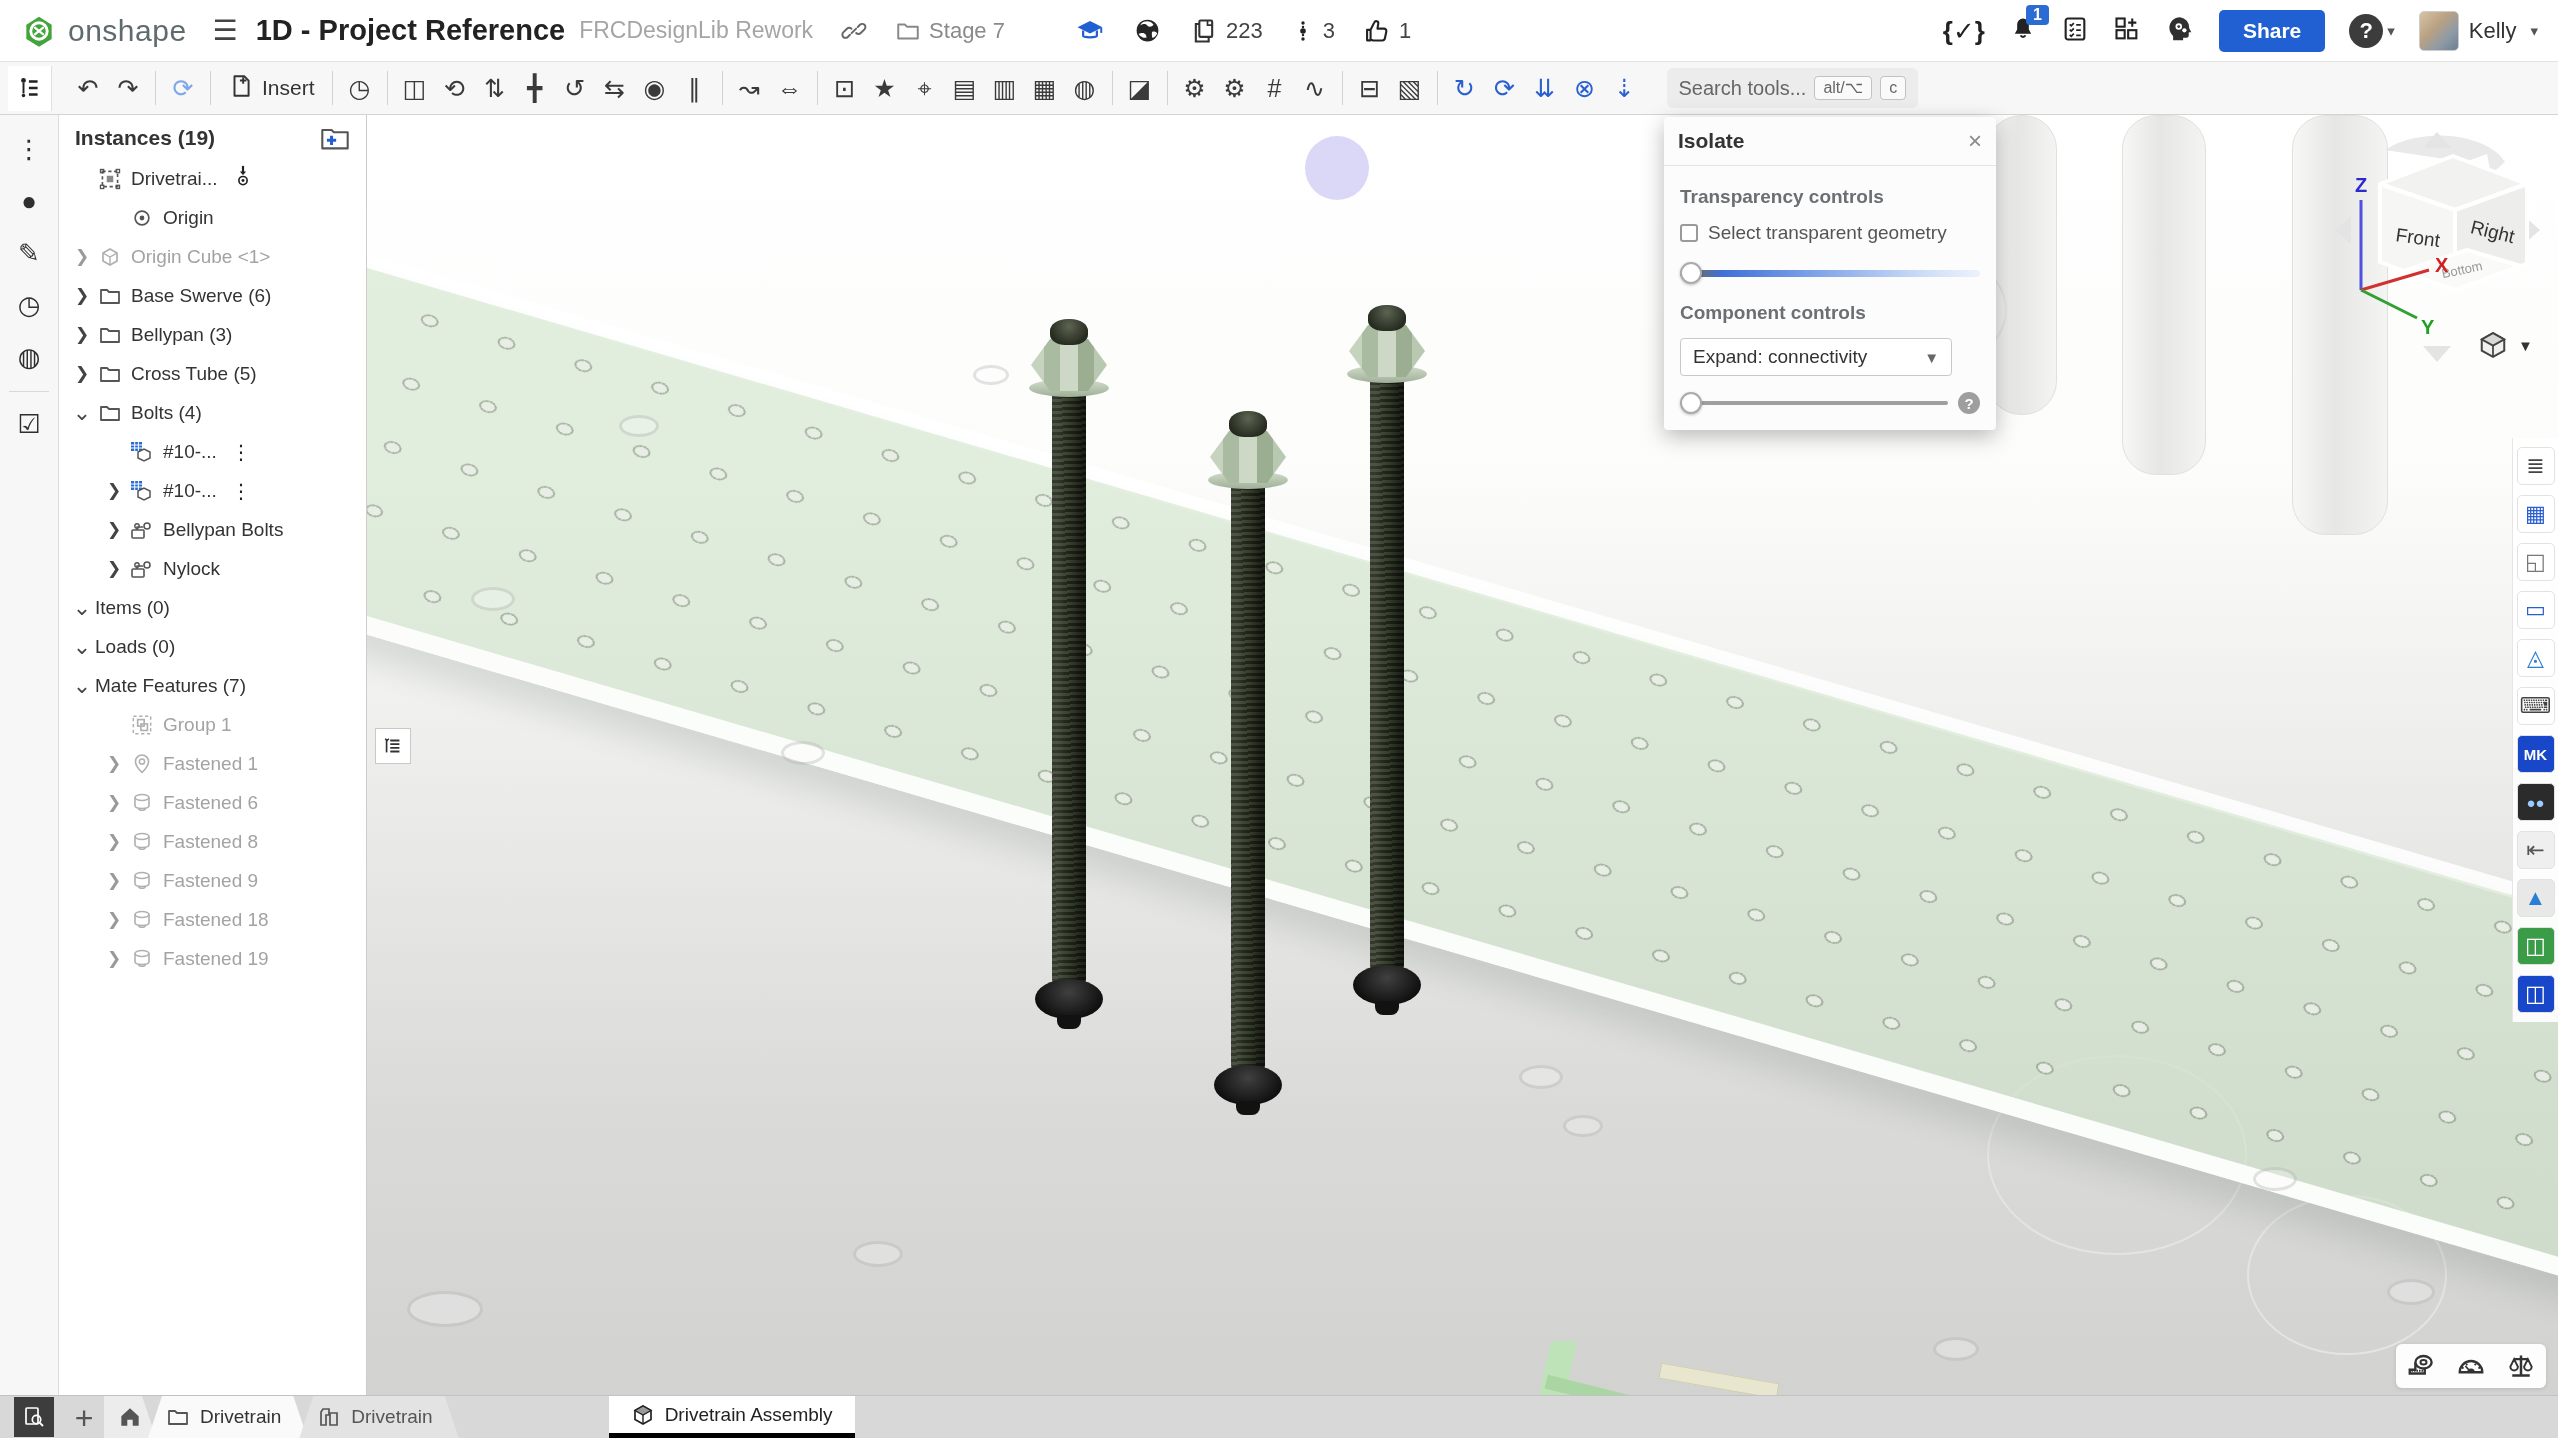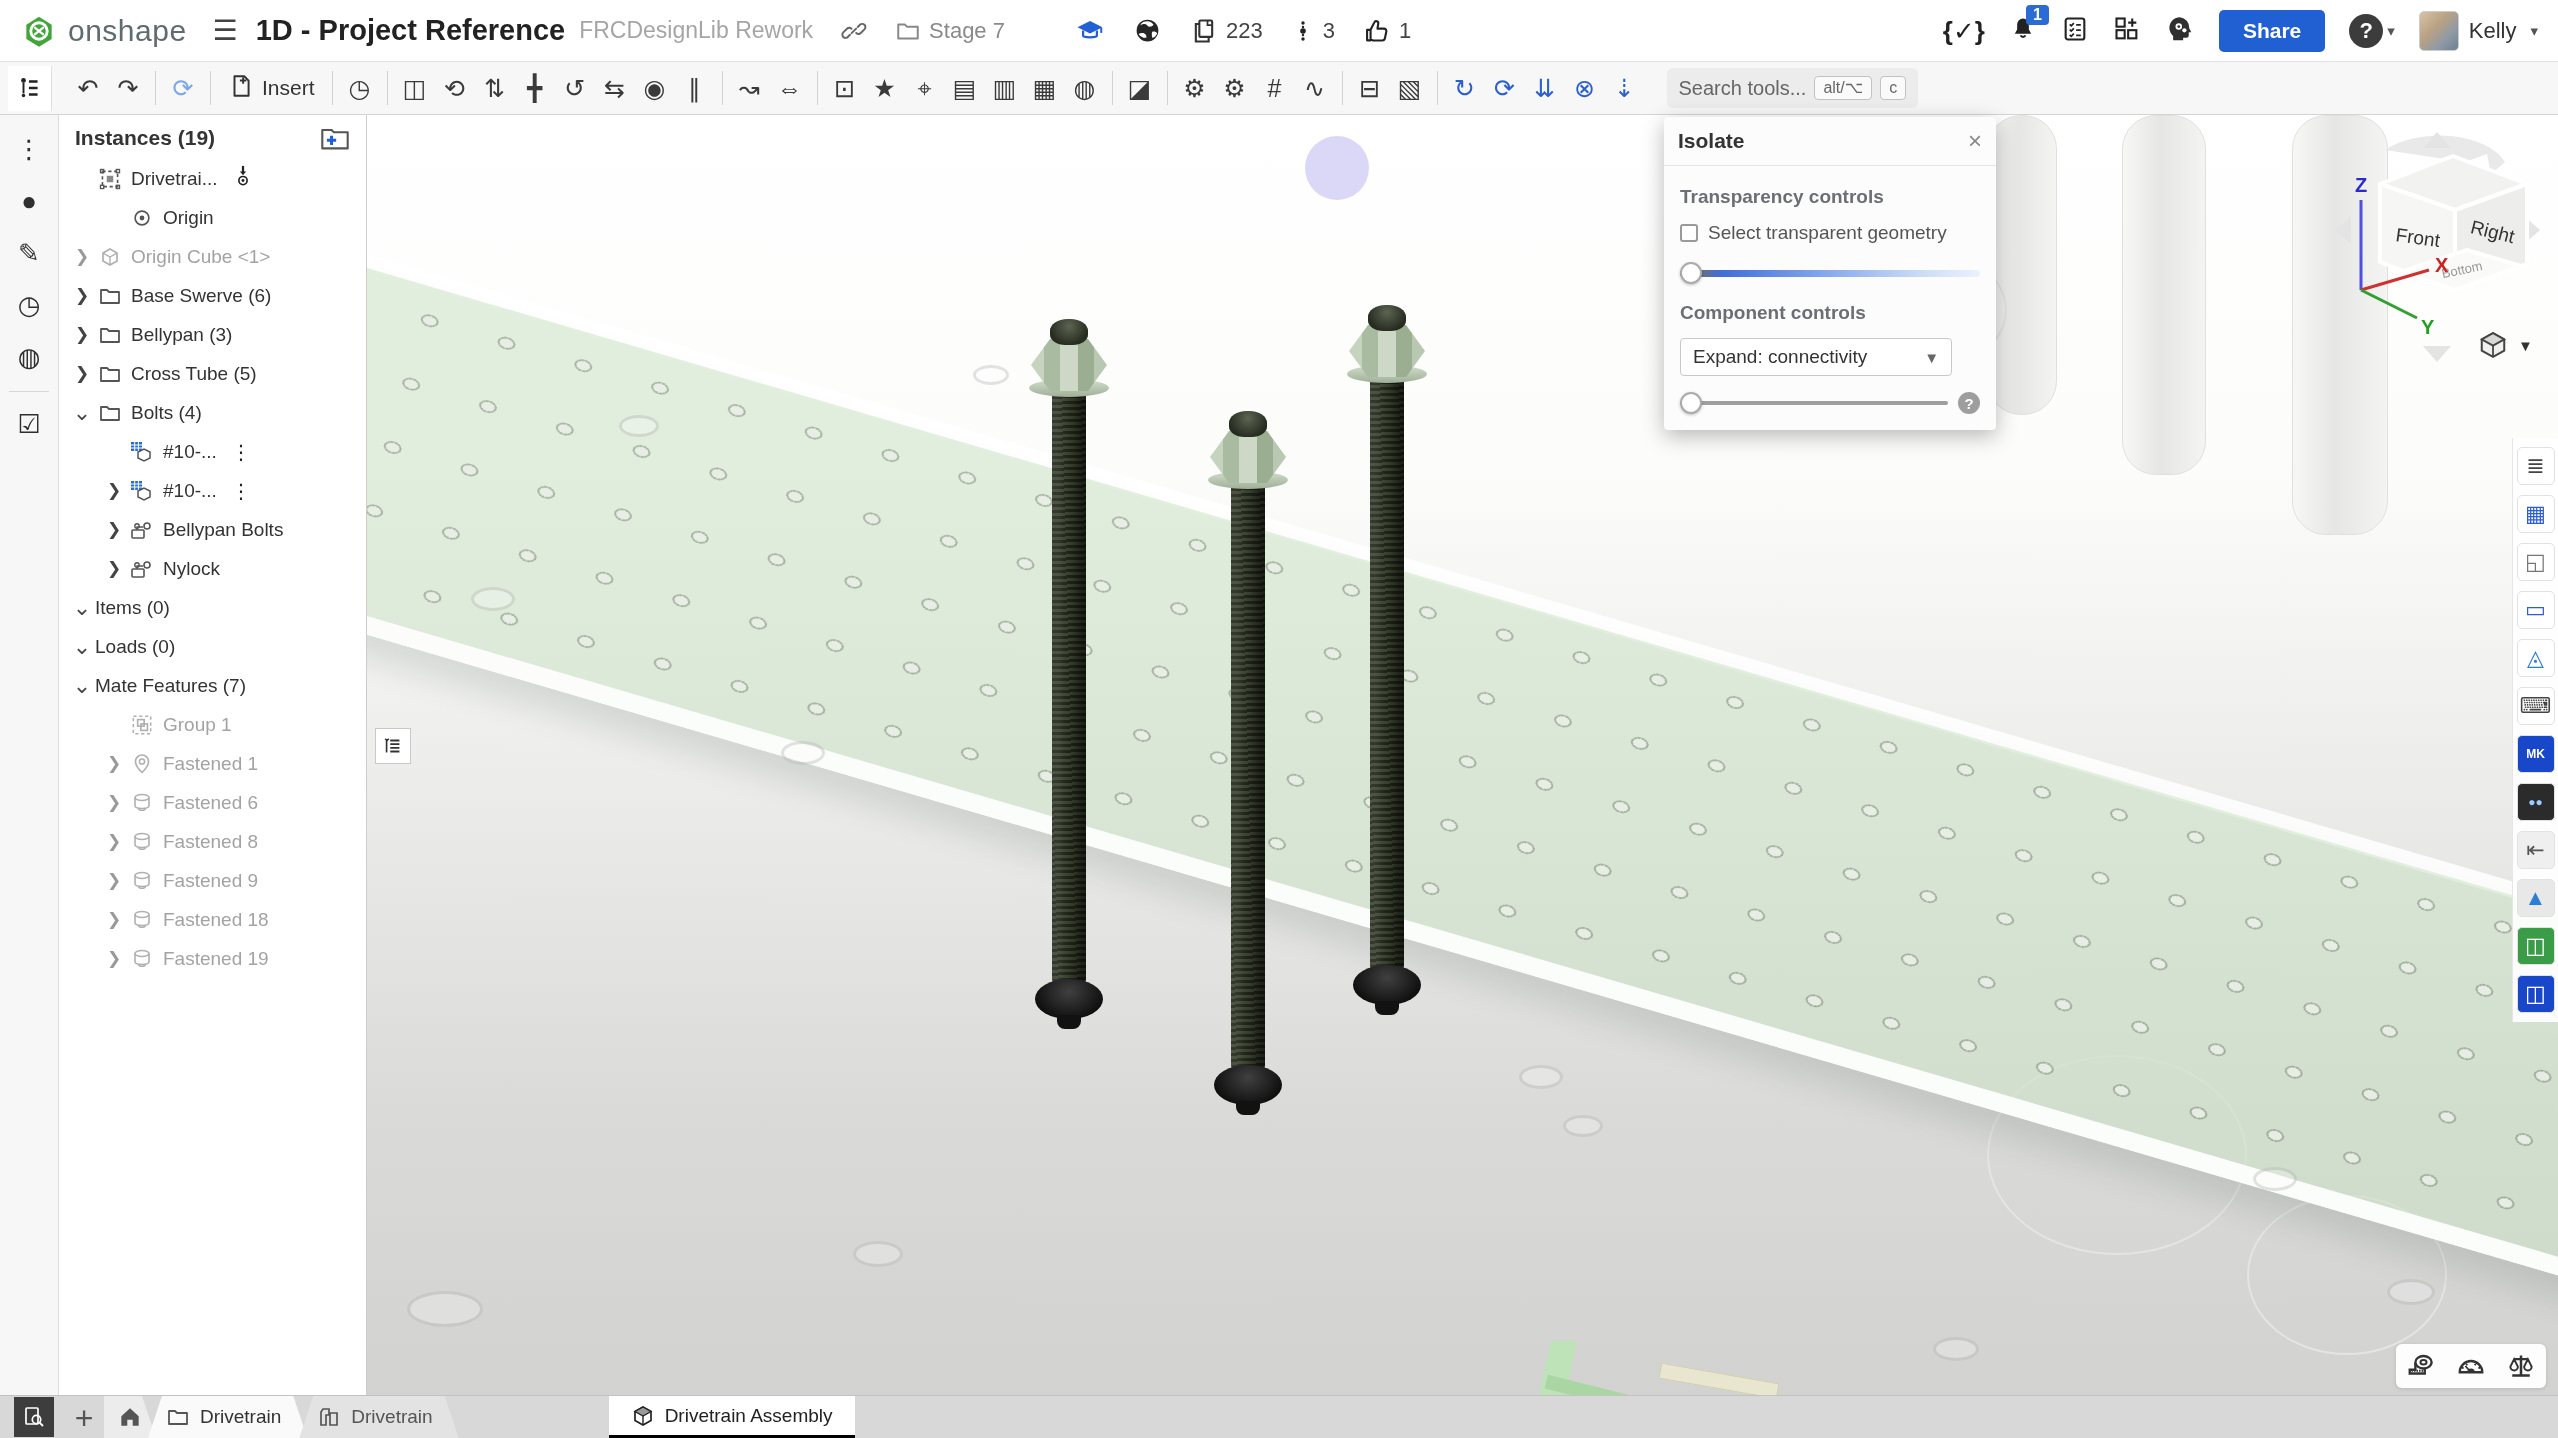--- a/index.html
+++ b/index.html
@@ -139,21 +139,21 @@
   
   #viewcube { position:absolute; left:2325px; top:122px; width:225px; height:250px; z-index:25; }
   #viewsettings { position:absolute; left:2478px; top:330px; display:flex; align-items:center; gap:10px;
     z-index:25; cursor:pointer; }
 
   
   #right-rail { position:absolute; left:2512px; top:438px; width:46px; background:rgba(255,255,255,0.9);
     display:flex; flex-direction:column; align-items:center; padding:4px 0; z-index:30; border-left:1px solid #e6e6e6; }
   .rr-btn { width:38px; height:38px; margin:5px 0; border-radius:5px; display:flex; align-items:center;
     justify-content:center; font-size:22px; cursor:pointer; background:#efefef; border:1px solid #e2e2e2; }
-  .rr-btn .txt { font-size:12px; font-weight:700; letter-spacing:0; }
+  .rr-btn .txt { font-size:15px; font-weight:700; letter-spacing:0; }
 
   
   #measure { position:absolute; left:2396px; top:1344px; width:150px; height:44px; background:#fdfdfd;
     border-radius:6px; display:flex; align-items:center; justify-content:space-around; z-index:30;
     box-shadow:0 1px 4px rgba(0,0,0,0.12); }
   #measure .m-ic { cursor:pointer; display:flex; }
 
   
   #bottom { position:absolute; left:0; top:1395px; width:2558px; height:43px; background:#d8d8d8;
     border-top:1px solid #c2c2c2; display:flex; align-items:flex-end; z-index:50; }
@@ -162,21 +162,21 @@
   .bb-plus { font-size:32px; color:#555; width:40px; height:40px; display:flex; align-items:center;
     justify-content:center; cursor:pointer; }
   .bb-home { width:52px; height:42px; background:#ececec; display:flex; align-items:center;
     justify-content:center; cursor:pointer; clip-path:polygon(0 0,calc(100% - 14px) 0,100% 100%,0 100%); }
   .bb-tab { height:42px; display:flex; align-items:center; gap:10px; padding:0 26px 0 18px;
     font-size:19px; color:#333; cursor:pointer; clip-path:polygon(14px 0,calc(100% - 14px) 0,100% 100%,0 100%);
     margin-left:-8px; }
   .bb-tab.white { background:#fafafa; }
   .bb-tab.gray { background:#e3e3e3; color:#555; }
   .bb-tab-active { height:42px; display:flex; align-items:center; gap:10px; padding:0 22px;
-    background:#fff; border-bottom:3px solid #000000; font-size:19px; color:#222; font-weight:500;
+    background:#fff; border-bottom:5px solid #000000; font-size:19px; color:#222; font-weight:500;
     margin-left:150px; cursor:pointer; }
   .glyph { line-height:1; }
 </style>
 </head>
 <body>
 
 <div id="app">
 
   <div id="header">
     <div class="brand">

